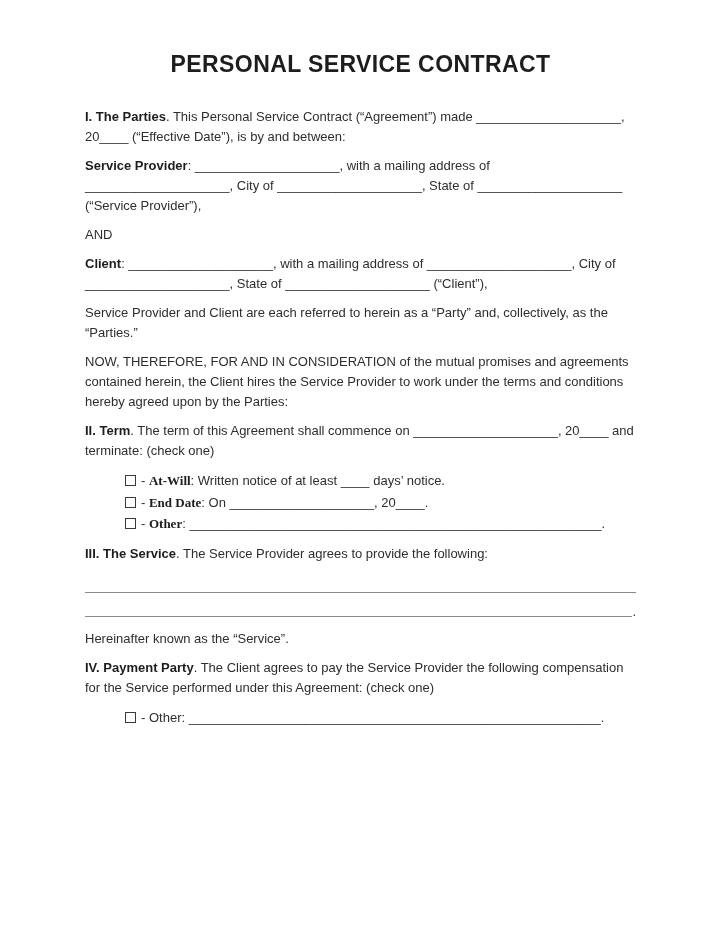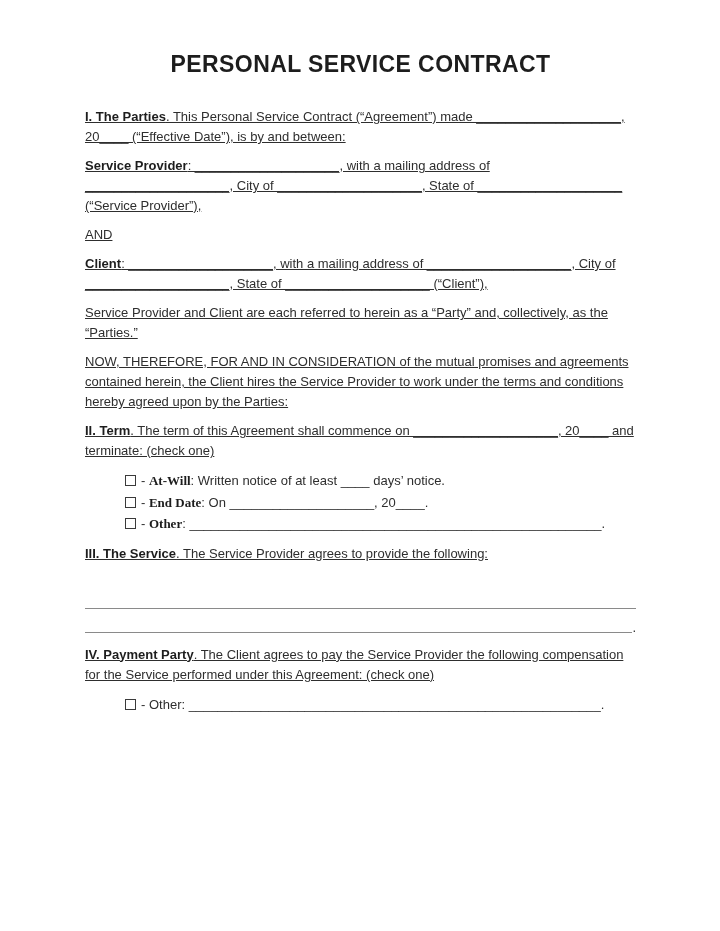--- a/index.html
+++ b/index.html
@@ -21,21 +21,21 @@
     line-height: 20px;
   }
   h1.doc-title {
     font-size: 23px;
     font-weight: bold;
     letter-spacing: 0.4px;
     text-align: center;
     color: #1d1d1d;
     margin: 0 0 33px 0;
   }
-  p { margin: 0 0 9px 0; text-decoration: underline; }
+  p { margin: 0 0 9px 0; }
   p b { color: #1d1d1d; }
   .options { margin: 0 0 9px 0; padding-left: 40px; }
   .opt { line-height: 21.5px; white-space: nowrap; }
   .opt b { color: #1d1d1d; font-family: Liberation Serif, serif; }
   .cb {
     display: inline-block;
     width: 9px;
     height: 9px;
     border: 1.2px solid #3a3a3a;
     margin-right: 5px;
@@ -84,32 +84,33 @@
         <span class="cb"></span><span>- </span><b>At-Will</b><span>: Written notice of at least ____ days’ notice.</span>
       </div>
       <div class="opt">
         <span class="cb"></span><span>- </span><b>End Date</b><span>: On ____________________, 20____.</span>
       </div>
       <div class="opt">
         <span class="cb"></span><span>- </span><b>Other</b><span>: _________________________________________________________.</span>
       </div>
     </div>
 
-    <p style="margin-bottom:22px"><b>III. The Service</b><span>. The Service Provider agrees to provide the following:</span></p>
+    <p style="margin-bottom:6px"><b>III. The Service</b><span>. The Service Provider agrees to provide the following:</span></p>
 
     <div class="writein-block">
       <div class="writein">
           <span class="rule"></span>
         </div>
       <div class="writein">
           <span class="rule"></span>
           <span class="terminator">.</span>
         </div>
     </div>
 
+    <p>Hereinafter known as the “Service”.</p>
 
 
     <p><b>IV. Payment Party</b><span>. The Client agrees to pay the Service Provider the following compensation for the Service performed under this Agreement: (check one)</span></p>
 
     <div class="options">
       <div class="opt">
         <span class="cb"></span><span>- </span><b></b><span>Other: _________________________________________________________.</span>
       </div>
     </div>
 

